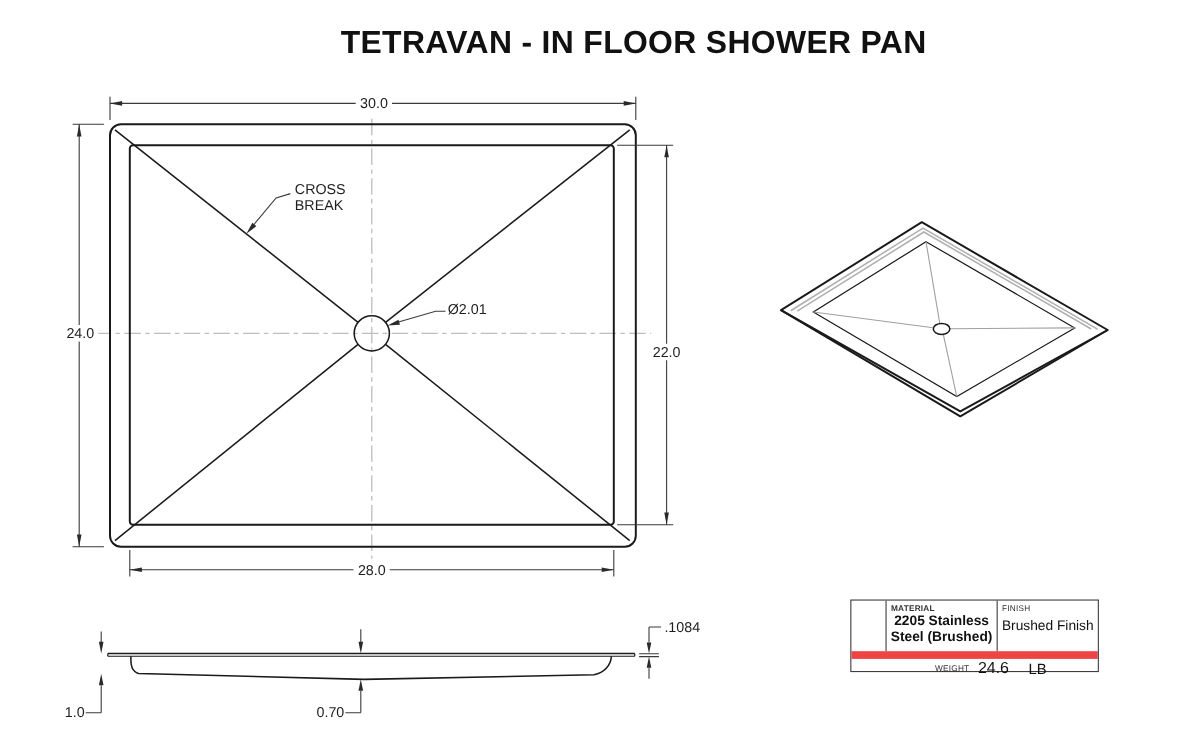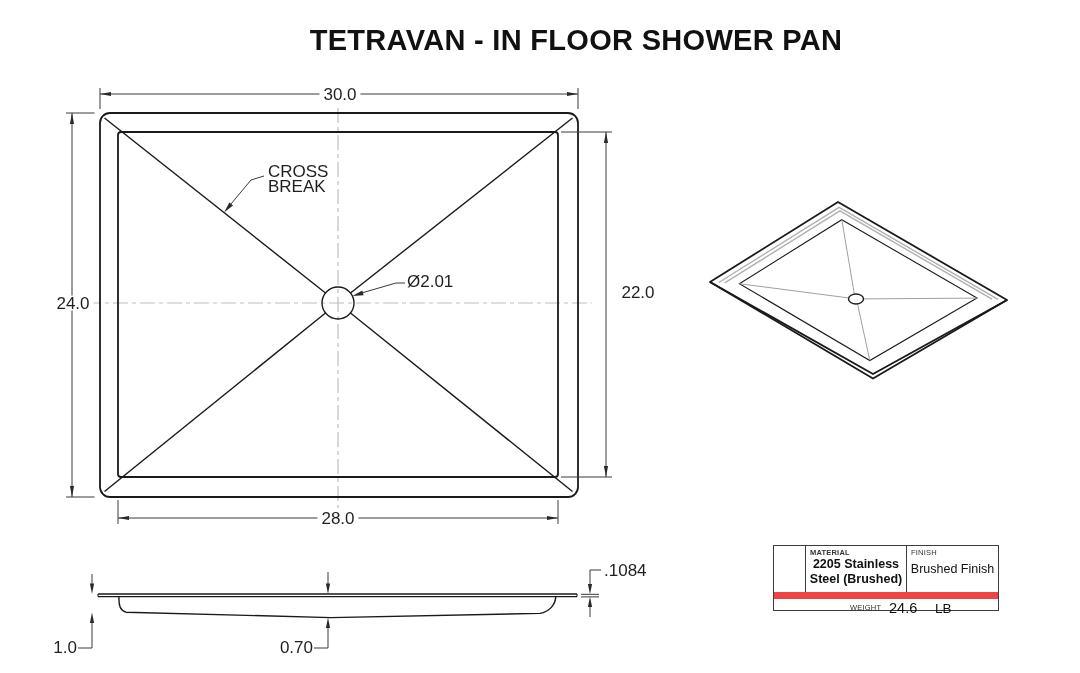--- a/index.html
+++ b/index.html
@@ -9,21 +9,21 @@
          font-size:29px;font-weight:600;letter-spacing:.3px;color:#111;white-space:nowrap;}
   svg.drawing{position:absolute;left:0;top:0;}
   .ol{stroke:#1a1a1a;stroke-width:1.8;fill:none;stroke-linejoin:round;}
   .ol2{stroke:#1a1a1a;stroke-width:1.4;fill:none;stroke-linejoin:round;}
   .thin{stroke:#1a1a1a;stroke-width:1.1;fill:none;}
   .dim{stroke:#3a3a3a;stroke-width:1;fill:none;}
   .arr{fill:#2a2a2a;stroke:none;}
   .cl{stroke:#bcbec0;stroke-width:1.2;fill:none;stroke-dasharray:15 4 4 4;}
   .grayedge{stroke:#b0b0b0;stroke-width:1.4;fill:none;}
   .grayline{stroke:#a0a0a0;stroke-width:1;fill:none;}
-  .lbl{position:absolute;font-size:17px;line-height:15px;color:#1f1f1f;white-space:nowrap;}
+  .lbl{position:absolute;font-size:13px;line-height:15px;color:#1f1f1f;white-space:nowrap;}
   .bg{background:#fff;padding:0 4px;}
   .ctr{transform:translate(-50%,-50%);}
   .midl{transform:translateY(-50%);}
   .midr{transform:translate(-100%,-50%);}
   
   .tblock{position:absolute;left:773px;top:545px;width:226px;height:66px;
           border:1.2px solid #3c3c3c;box-sizing:border-box;background:#fff;}
   .tb-row1{display:flex;height:46px;}
   .tb-c1{width:32px;border-right:1px solid #3c3c3c;box-sizing:border-box;}
   .tb-c2{width:101px;border-right:1px solid #3c3c3c;box-sizing:border-box;position:relative;font-weight:bold;}
@@ -138,21 +138,21 @@
       <path class="dim" d="M590,570 V584"></path>
       <polygon class="arr" points="590,594.2 587.9,584 592.1,584"></polygon>
       <polygon class="arr" points="590,596.8 587.9,607 592.1,607"></polygon>
       <path class="dim" d="M590,607 V617"></path>
       <path class="dim" d="M590,570 H601"></path>
     </g>
   </svg>
 
   <div class="lbl bg ctr" style="left:340px;top:94px;">30.0</div>
   <div class="lbl bg ctr" style="left:73px;top:303px;">24.0</div>
-  <div class="lbl bg ctr" style="left:606px;top:292px;margin-left:32px;">22.0</div>
+  <div class="lbl bg ctr" style="left:606px;top:320px;">22.0</div>
   <div class="lbl bg ctr" style="left:338px;top:518px;">28.0</div>
   <div class="lbl midl" style="left:407px;top:281px;">Ø2.01</div>
   <div class="lbl" style="left:268px;top:164px;">
     <div>CROSS</div>
     <div>BREAK</div>
   </div>
   <div class="lbl midr" style="left:77px;top:647px;">1.0</div>
   <div class="lbl midr" style="left:313px;top:647px;">0.70</div>
   <div class="lbl midl" style="left:604px;top:570px;">.1084</div>
 

